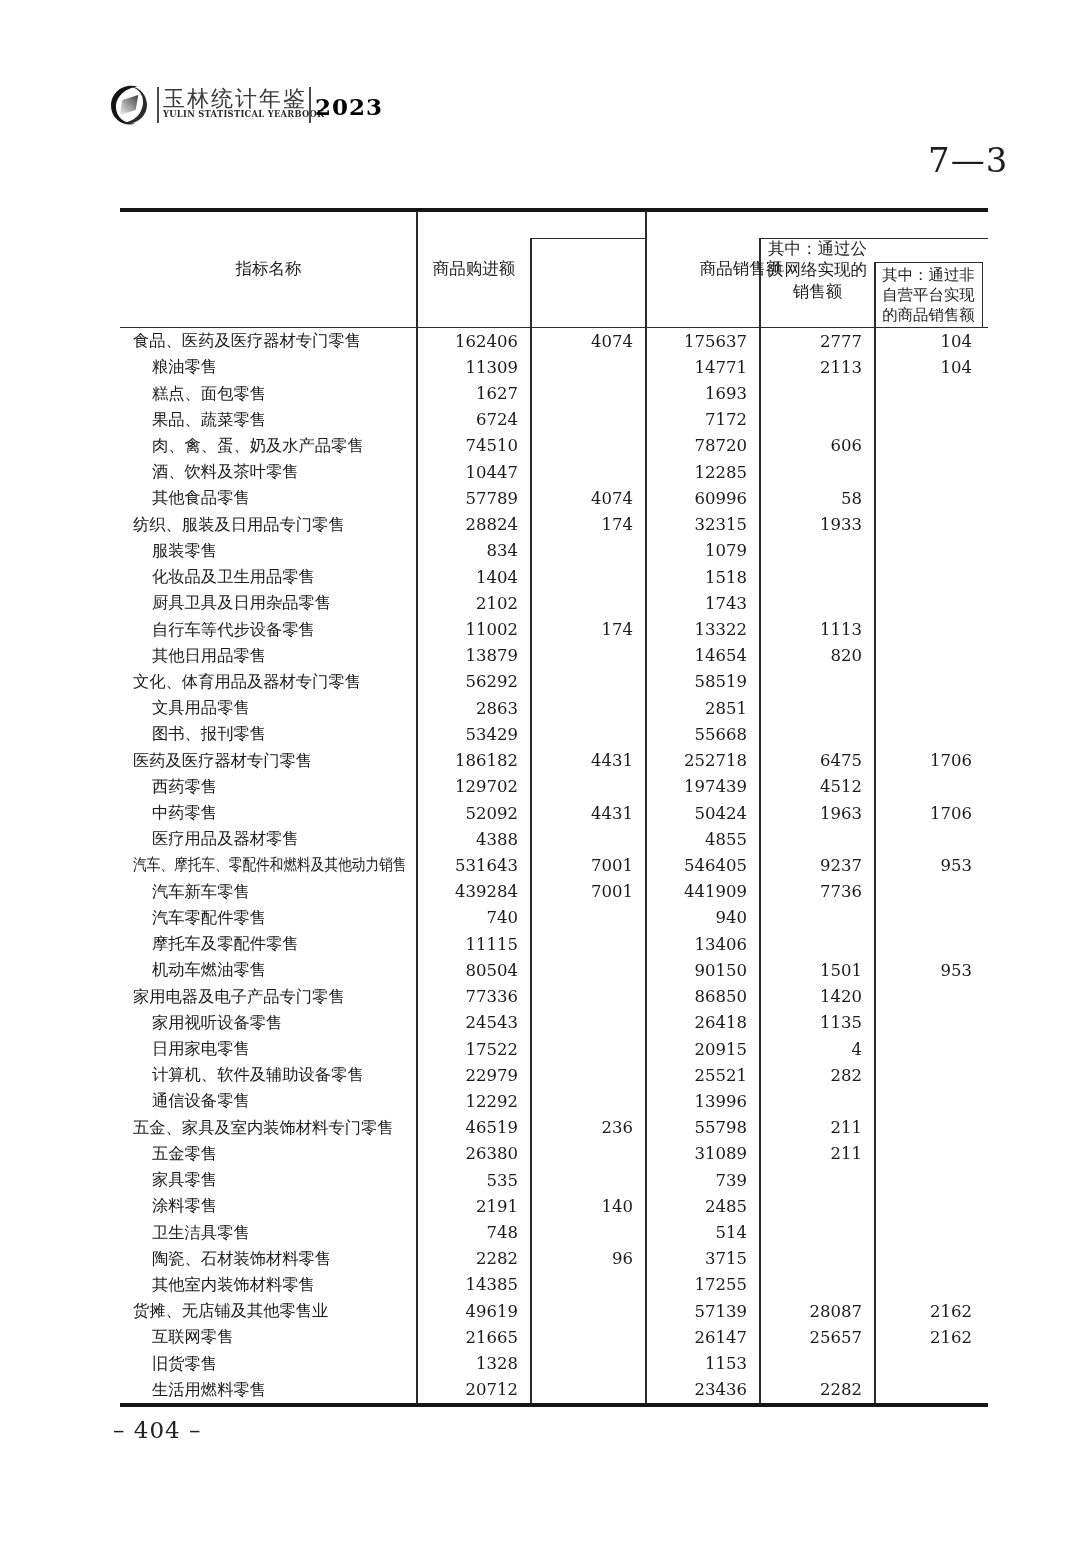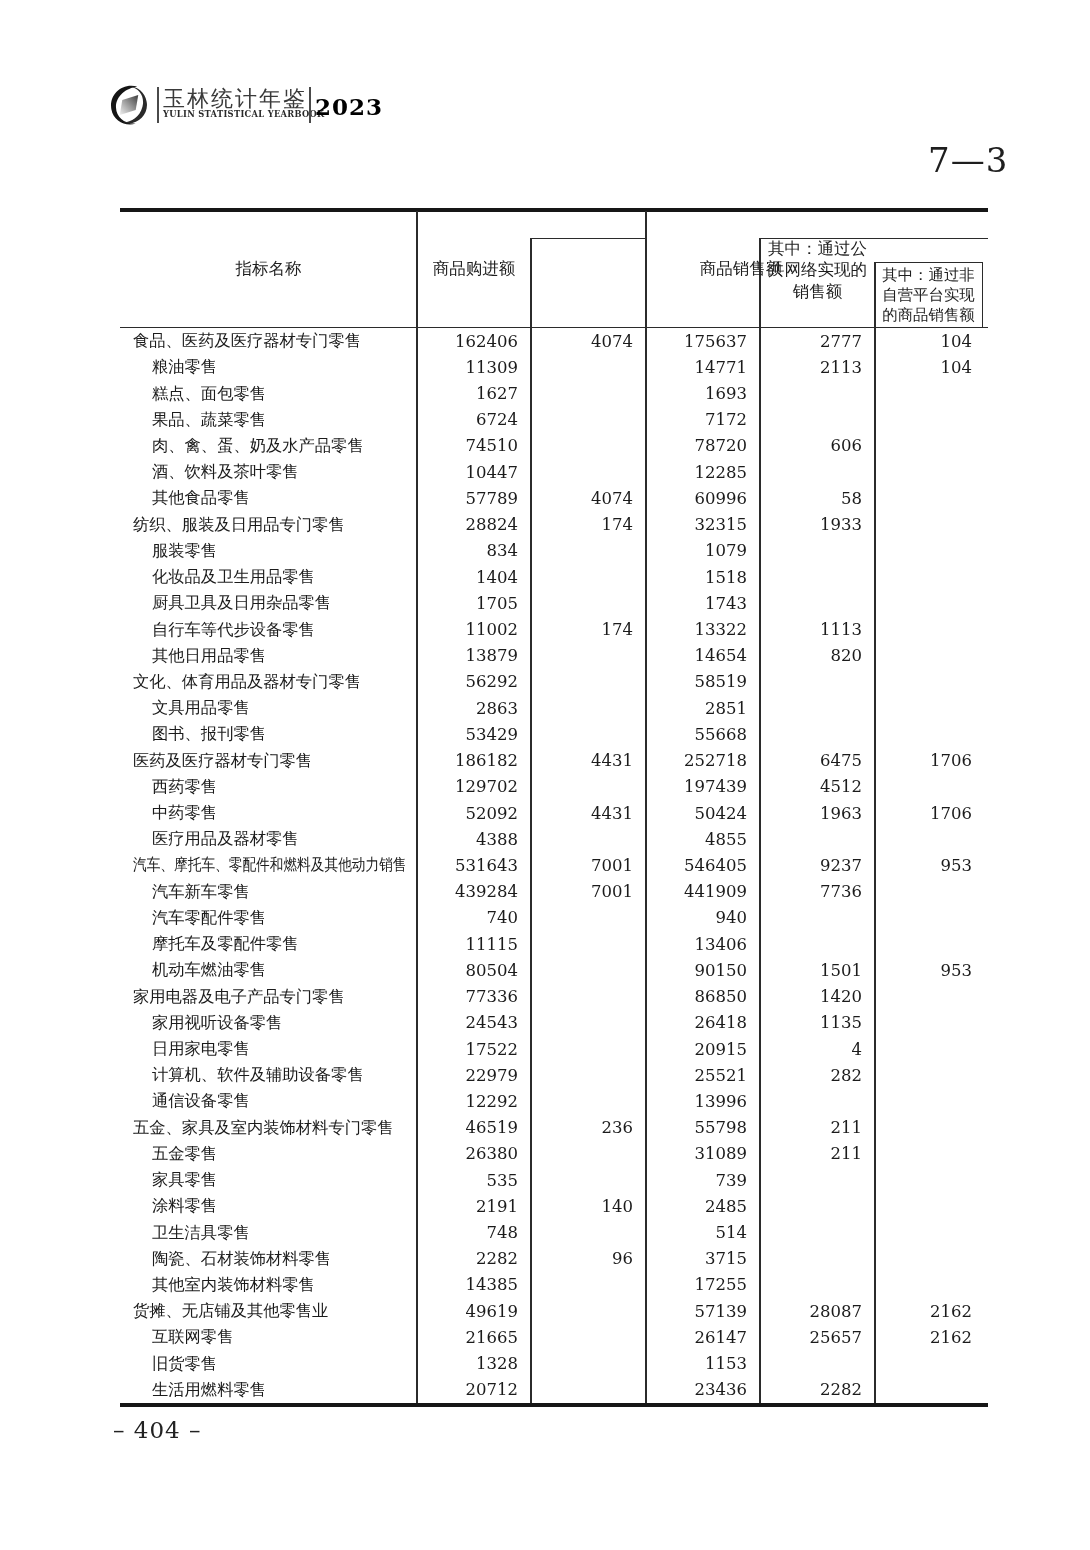--- a/index.html
+++ b/index.html
@@ -221,21 +221,21 @@
     <div class="c num c2"></div>
     <div class="c num c3">1518</div>
     <div class="c num c4"></div>
     <div class="c num c5"></div>
   </div>
 
   <div class="trow">
     <div class="c c-label ind">
           <span class="lbl">厨具卫具及日用杂品零售</span>
         </div>
-    <div class="c num c1">1705</div>
+    <div class="c num c1">2102</div>
     <div class="c num c2"></div>
     <div class="c num c3">1743</div>
     <div class="c num c4"></div>
     <div class="c num c5"></div>
   </div>
 
   <div class="trow">
     <div class="c c-label ind">
           <span class="lbl">自行车等代步设备零售</span>
         </div>

